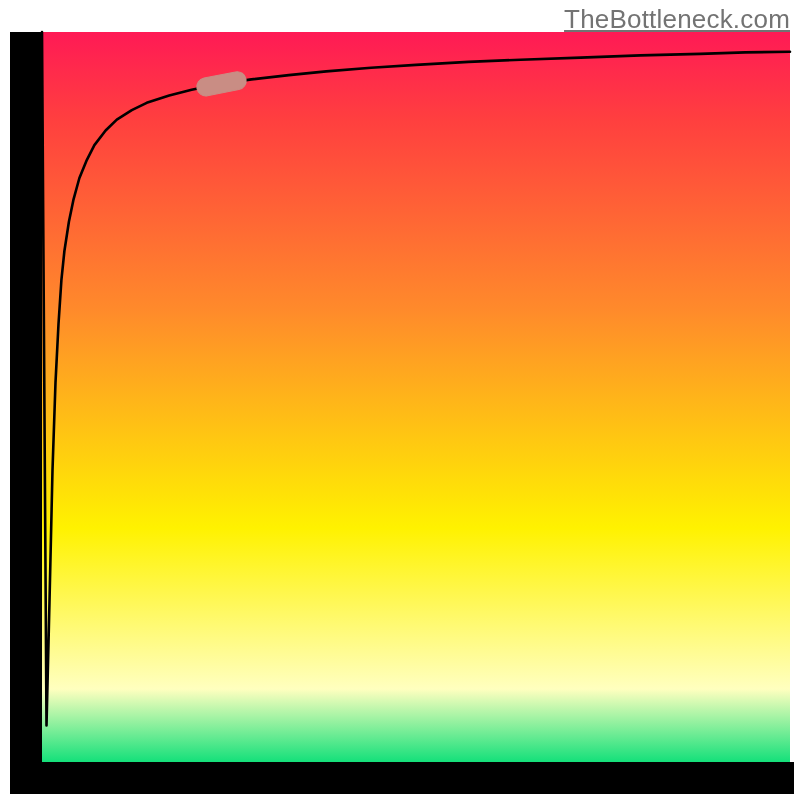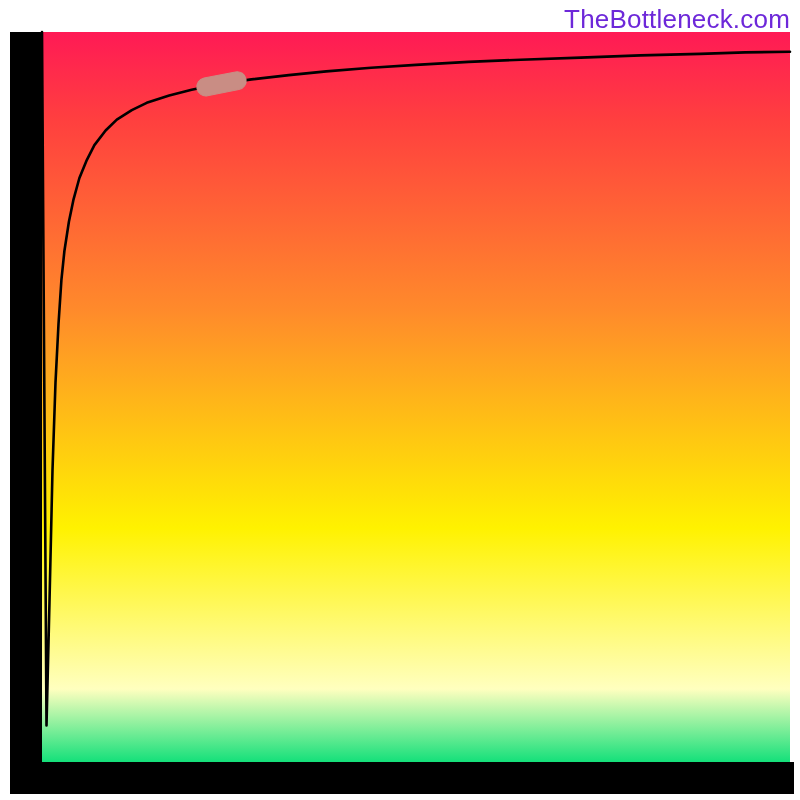--- a/index.html
+++ b/index.html
@@ -19,23 +19,24 @@
   svg.chart {
     position: absolute;
     top: 0;
     left: 0;
   }
   .attribution {
     position: absolute;
     top: 4px;
     right: 10px;
     font-size: 26px;
-    color: #6d28d9;
+    color: #737373;
     font-weight: 400;
     letter-spacing: 0.2px;
+    text-decoration: underline;
   }
 </style>
 </head>
 <body>
 
 <div class="stage">
 
   <svg class="chart" width="800" height="800" viewBox="0 0 800 800">
     <defs>
       <linearGradient id="bg-grad" x1="0" y1="0" x2="0" y2="1">

